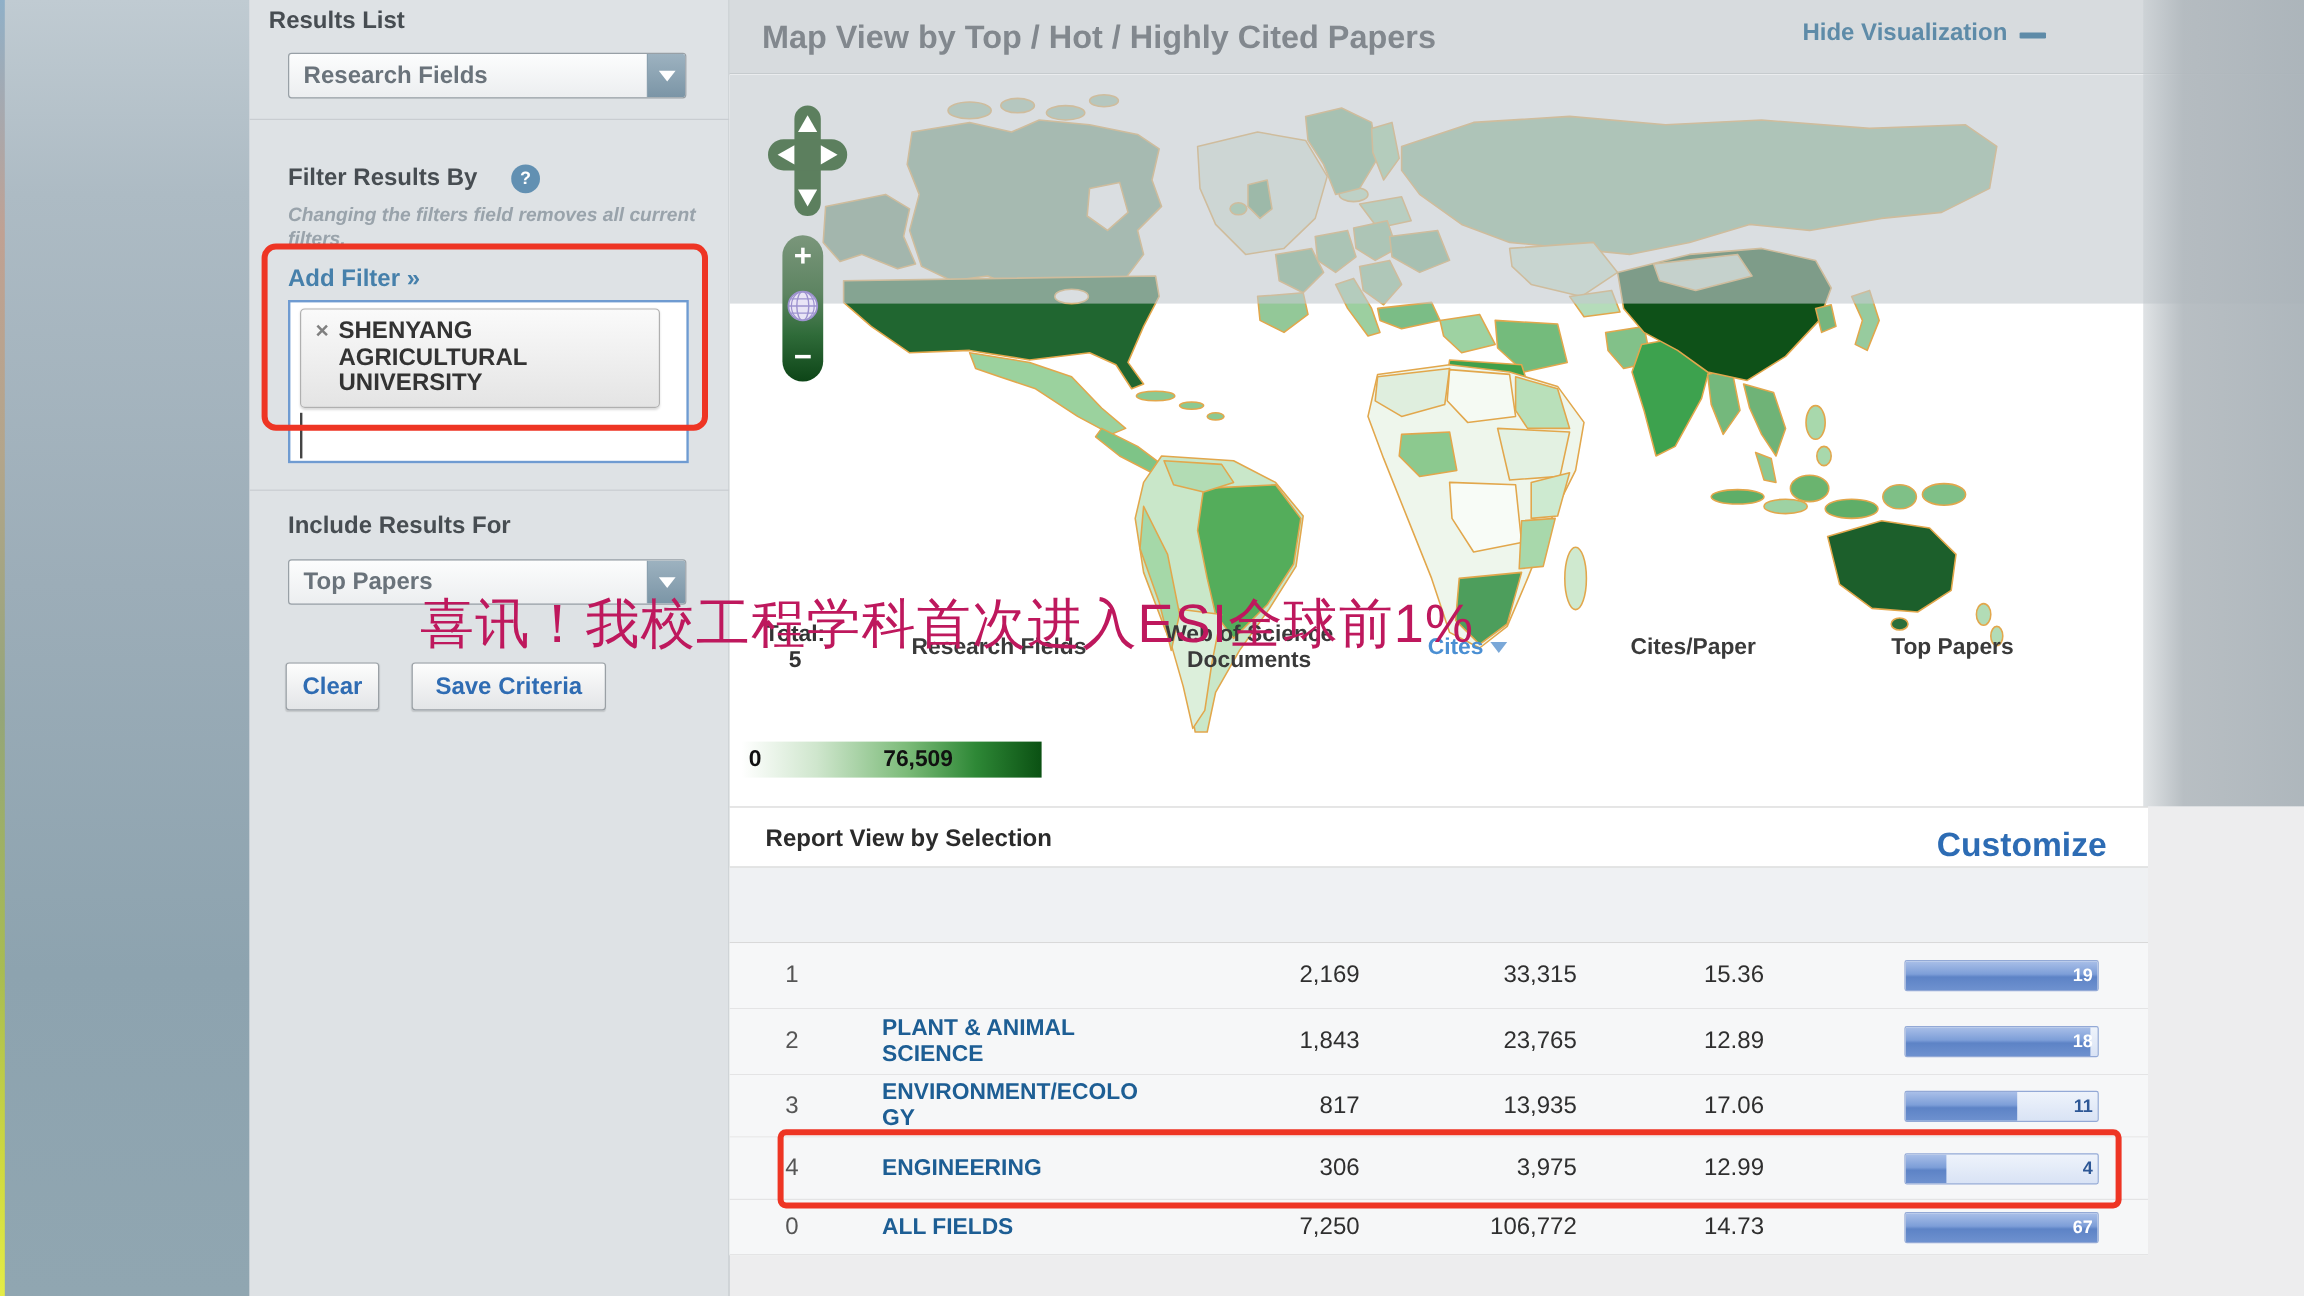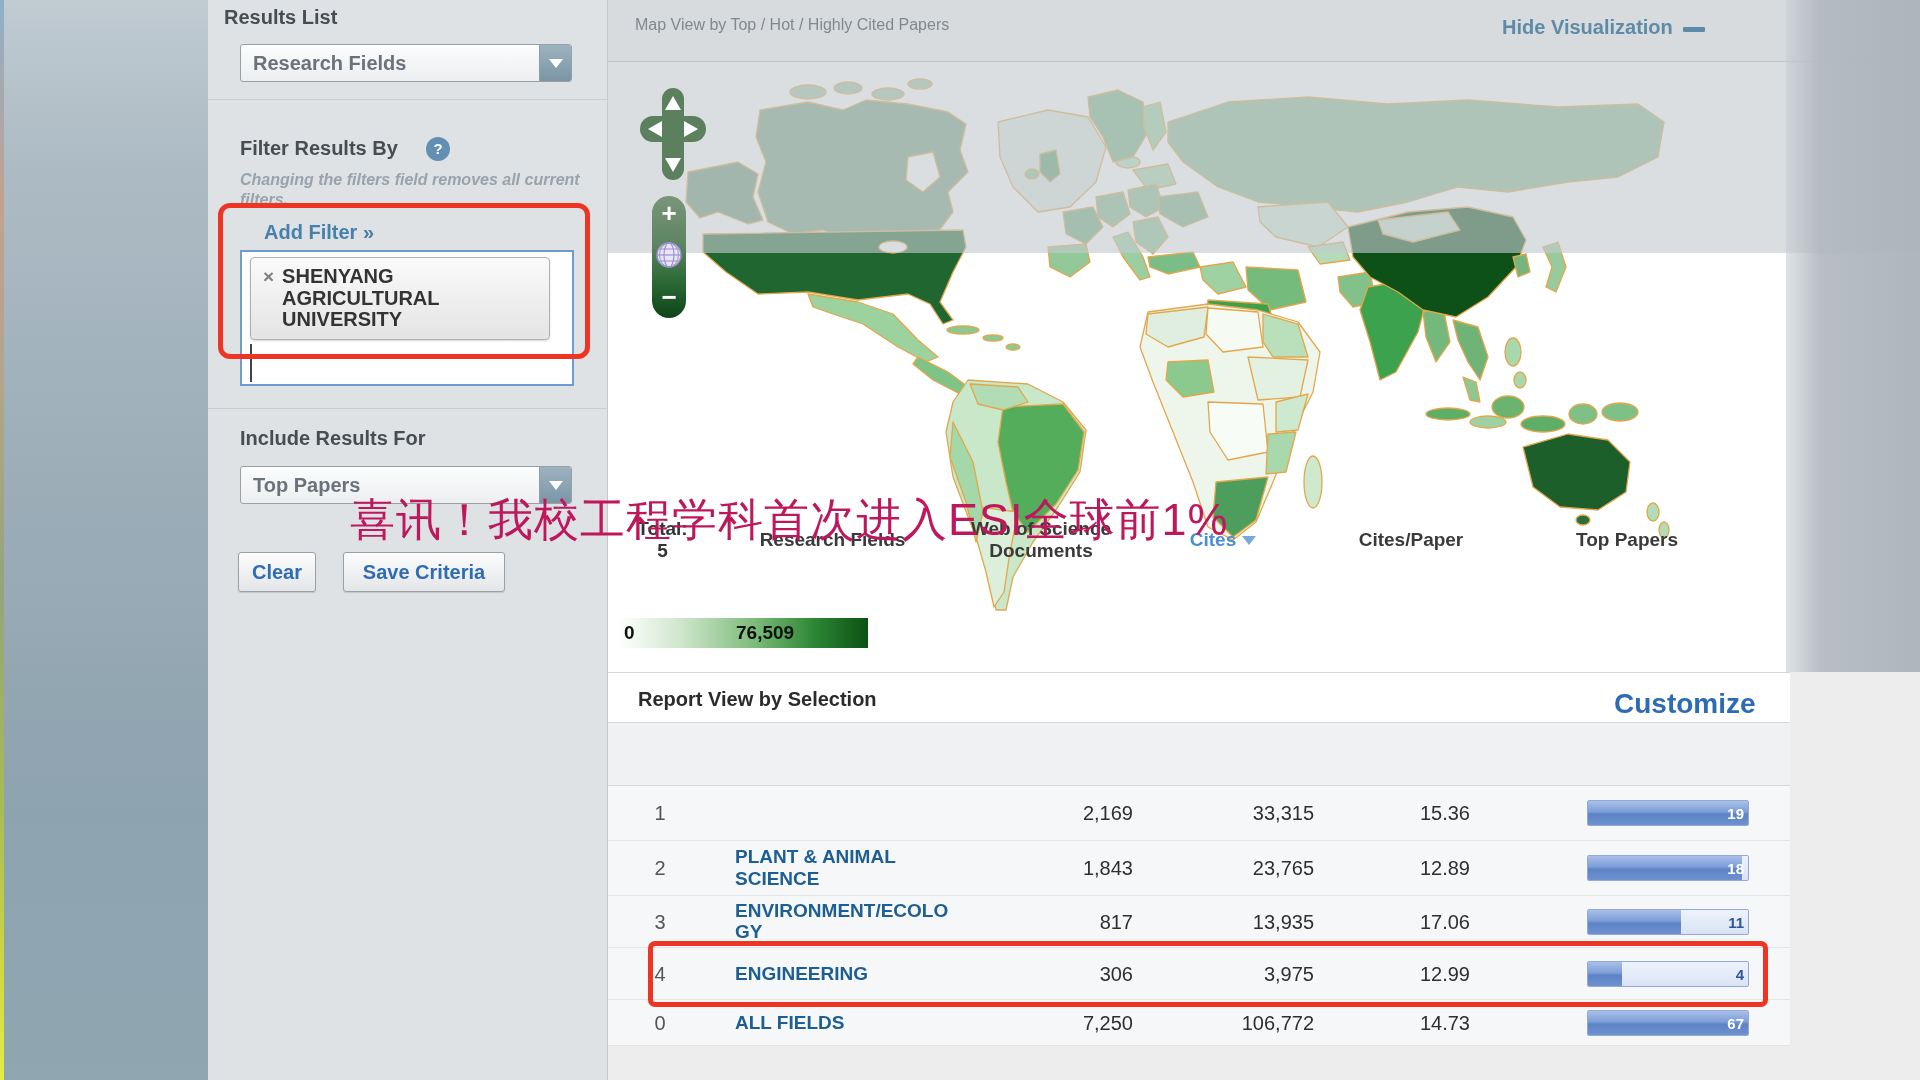--- a/index.html
+++ b/index.html
@@ -22,35 +22,35 @@
   .select { background:linear-gradient(180deg,#fcfdfd,#eceef0); border:1px solid #98a0a6; border-radius:3px;
     display:flex; align-items:center; justify-content:space-between; overflow:hidden; cursor:pointer; }
   .select .sel-txt { font-size:20px; font-weight:bold; color:#6a737b; padding-left:12px; }
   .select .sel-arrow { width:32px; height:100%; background:linear-gradient(180deg,#9db2c0,#7b95a6);
     display:flex; align-items:center; justify-content:center; border-left:1px solid #8aa0af; }
   .chev { width:0; height:0; border-left:7px solid transparent; border-right:7px solid transparent; border-top:9px solid #fff; }
   #help-icon { left:426px; top:137px; width:24px; height:24px; border-radius:50%; background:#6290b2; color:#fff;
     font-size:15px; font-weight:bold; text-align:center; line-height:24px; cursor:pointer; }
   #filter-note { left:240px; top:170px; width:340px; font-size:16px; font-style:italic; font-weight:bold;
     color:#99a3ab; line-height:1.25; }
-  #add-filter { left:240px; top:221px; font-size:20px; font-weight:bold; color:#4680ab; cursor:pointer;margin-left:24px; }
+  #add-filter { left:240px; top:221px; font-size:20px; font-weight:bold; color:#4680ab; cursor:pointer; }
   #filter-input { left:240px; top:250px; width:334px; height:136px; background:#fff; border:2px solid #6f9bd1; }
   #filter-chip { left:250px; top:257px; width:300px; background:linear-gradient(180deg,#fafafa,#e4e4e4);
     border:1px solid #b0b0b0; border-radius:4px; padding:8px 10px 8px 12px; display:flex; gap:8px;
     box-shadow:0 1px 2px rgba(0,0,0,0.15); }
   #filter-chip .x { color:#808080; font-size:19px; font-weight:bold; line-height:22px; cursor:pointer; }
   #filter-chip .chip-txt { font-size:20px; font-weight:bold; color:#333; line-height:1.08; }
   #text-cursor { left:250px; top:344px; width:2px; height:38px; background:#444; }
   .btn { background:linear-gradient(180deg,#fdfdfd,#e3e5e7); border:1px solid #9aa0a5; border-radius:3px;
     font-size:20px; font-weight:bold; color:#2f6cb3; display:flex; align-items:center; justify-content:center;
     cursor:pointer; box-shadow:0 1px 1px rgba(0,0,0,0.12); }
 
   
   #map-header { left:608px; top:0; width:1312px; height:62px; background:#d7dbde; border-bottom:1px solid #c2c7ca; }
-  #map-title { left:635px; top:16px; font-size:16px; font-weight:normal; color:#82888e; }
+  #map-title { left:635px; top:16px; font-size:27px; font-weight:bold; color:#82888e; }
   #hide-viz { left:1502px; top:16px; font-size:20px; font-weight:bold; color:#5e8ba8; cursor:pointer; display:flex; align-items:center; gap:10px; }
   #hide-viz .dash { width:22px; height:5px; background:#5e8ba8; border-radius:1px; margin-top:3px; }
   #map-area { left:608px; top:62px; width:1312px; height:610px; background:#fff; overflow:hidden; }
 
   #legend { left:618px; top:618px; width:250px; height:30px;
     background:linear-gradient(90deg,#ffffff 0%,#cfe6cd 25%,#7cbb79 55%,#2e8836 78%,#0b5113 100%); }
   #legend .lg-min { position:absolute; left:6px; top:4px; font-size:19px; font-weight:bold; color:#111; }
   #legend .lg-max { position:absolute; left:118px; top:4px; font-size:19px; font-weight:bold; color:#111; }
 
   #pan-rosette { left:638px; top:86px; cursor:pointer; }

